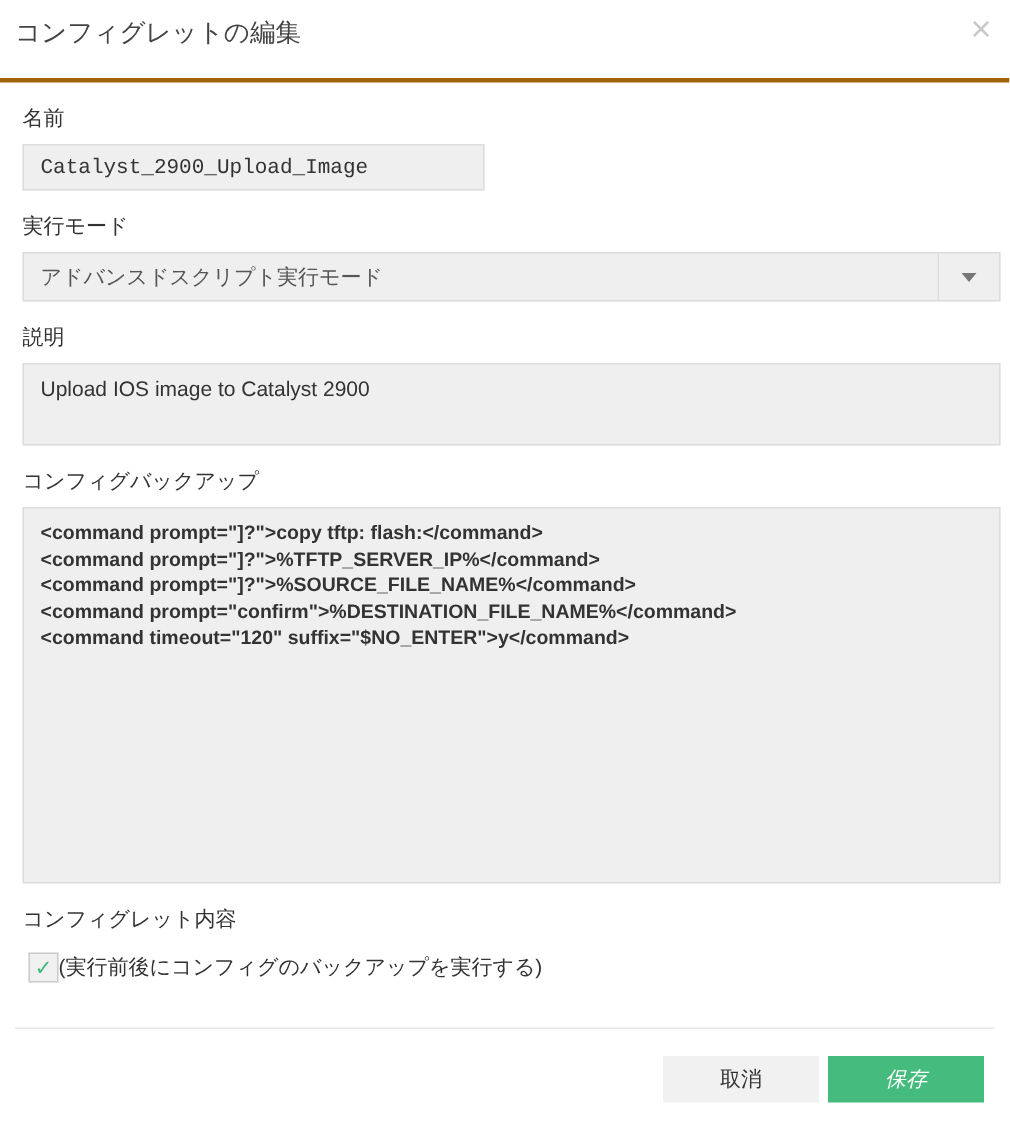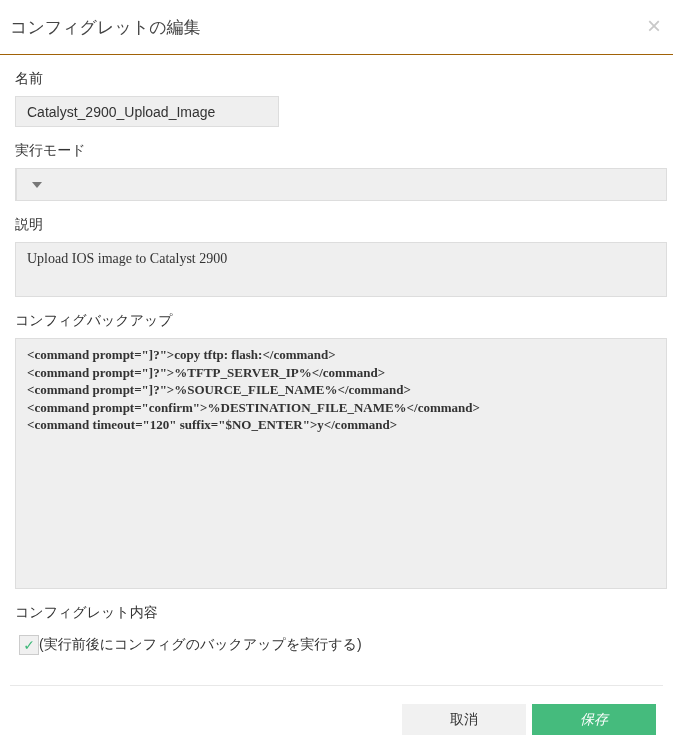--- a/index.html
+++ b/index.html
@@ -5,25 +5,25 @@
   * { box-sizing: border-box; margin: 0; padding: 0; }
   html, body { width: 673px; height: 749px; background: #fff; }
   body {
     font-family: "Liberation Sans", "DejaVu Sans", sans-serif;
     color: #333;
     position: relative;
     overflow: hidden;
   }
   .header {
     height: 55px;
-    border-bottom: 1px solid #a16207;
+    border-bottom: 3px solid #a16207;
     display: flex;
     justify-content: space-between;
     align-items: flex-start;
-    padding: 16px 12px 0 10px;
+    padding: 10px 12px 0 10px;
   }
   .dialog-title {
     font-size: 17px;
     color: #444;
     font-weight: normal;
   }
   .close-btn {
     color: #c9c9c9;
     font-size: 24px;
     line-height: 20px;
@@ -42,21 +42,21 @@
     display: block;
     height: 31px;
     background: #efefef;
     border: 1px solid #ddd;
     padding: 0 11px;
     font-size: 14px;
     color: #333;
     font-family: "Liberation Sans", sans-serif;
     outline: none;
   }
-  .name-input { width: 264px; }
+  .name-input { width: 308px; font-family: Liberation Mono, monospace; }
   .dropdown {
     width: 652px;
     height: 33px;
     background: #efefef;
     border: 1px solid #ddd;
     display: flex;
     align-items: stretch;
     cursor: pointer;
   }
   .dropdown-value {
@@ -81,21 +81,21 @@
     border-top: 6px solid #777;
   }
   .textarea {
     display: block;
     width: 652px;
     background: #efefef;
     border: 1px solid #ddd;
     padding: 8px 11px;
     font-size: 14px;
     color: #333;
-    font-family: Liberation Serif, serif;
+    font-family: Liberation Sans, sans-serif;
     resize: none;
     outline: none;
     overflow: hidden;
   }
   .desc-textarea { height: 55px; }
   .content-textarea {
     height: 251px;
     font-size: 13px;
     font-weight: 600;
     line-height: 17.5px;
@@ -132,21 +132,21 @@
     border-top: 1px solid #e8e8e8;
   }
   .footer {
     position: absolute;
     right: 17px;
     bottom: 14px;
     display: flex;
     gap: 6px;
   }
   .btn {
-    width: 124px;
+    width: 104px;
     height: 31px;
     border: none;
     font-size: 14px;
     font-family: "Liberation Sans", sans-serif;
     cursor: pointer;
     display: flex;
     align-items: center;
     justify-content: center;
   }
   .btn-cancel { background: #f1f1f1; color: #333; }
@@ -160,20 +160,21 @@
   <div class="close-btn">×</div>
 </div>
 
 <div class="body">
 
   <div class="field-label">名前</div>
   <input class="text-input name-input" type="text" value="Catalyst_2900_Upload_Image" style="">
 
   <div class="field-label">実行モード</div>
   <div class="dropdown">
+    <div class="dropdown-value">アドバンスドスクリプト実行モード</div>
     <div class="dropdown-arrow-box">
       <div class="arrow-down"></div>
     </div>
   </div>
 
   <div class="field-label">説明</div>
   <textarea class="textarea desc-textarea" style="">Upload IOS image to Catalyst 2900</textarea>
 
   <div class="field-label">コンフィグバックアップ</div>
   <textarea class="textarea content-textarea" spellcheck="false" style="">&lt;command prompt="]?"&gt;copy tftp: flash:&lt;/command&gt;

